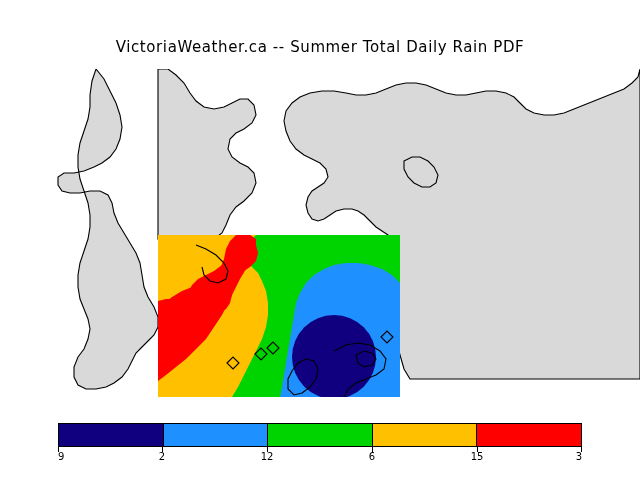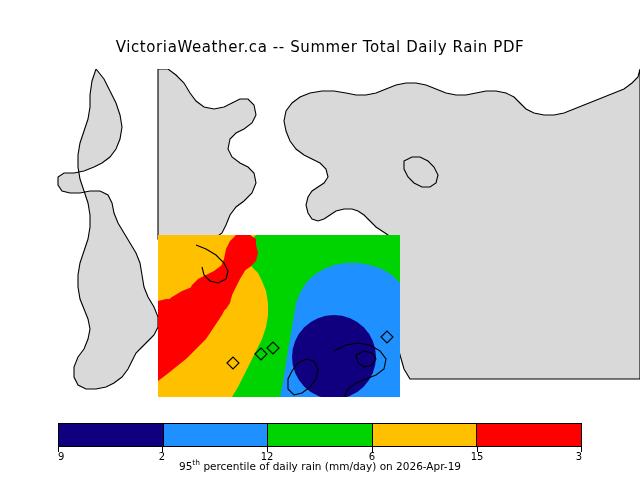--- a/index.html
+++ b/index.html
@@ -265,15 +265,14 @@
     <div class="cbar-labels">
       <span class="tick-label first" style="left:0px">9</span>
       <span class="tick-label" style="left:104px">2</span>
       <span class="tick-label" style="left:209px">12</span>
       <span class="tick-label" style="left:314px">6</span>
       <span class="tick-label" style="left:419px">15</span>
       <span class="tick-label last" style="left:524px">3</span>
     </div>
   </div>
 
-  <div class="cbar-caption"><span>95</span><sup>th</sup><span> percentile of daily rain (mm/day) on 2026-Apr-19</span></div>
 
 </div>
 
 </body></html>

